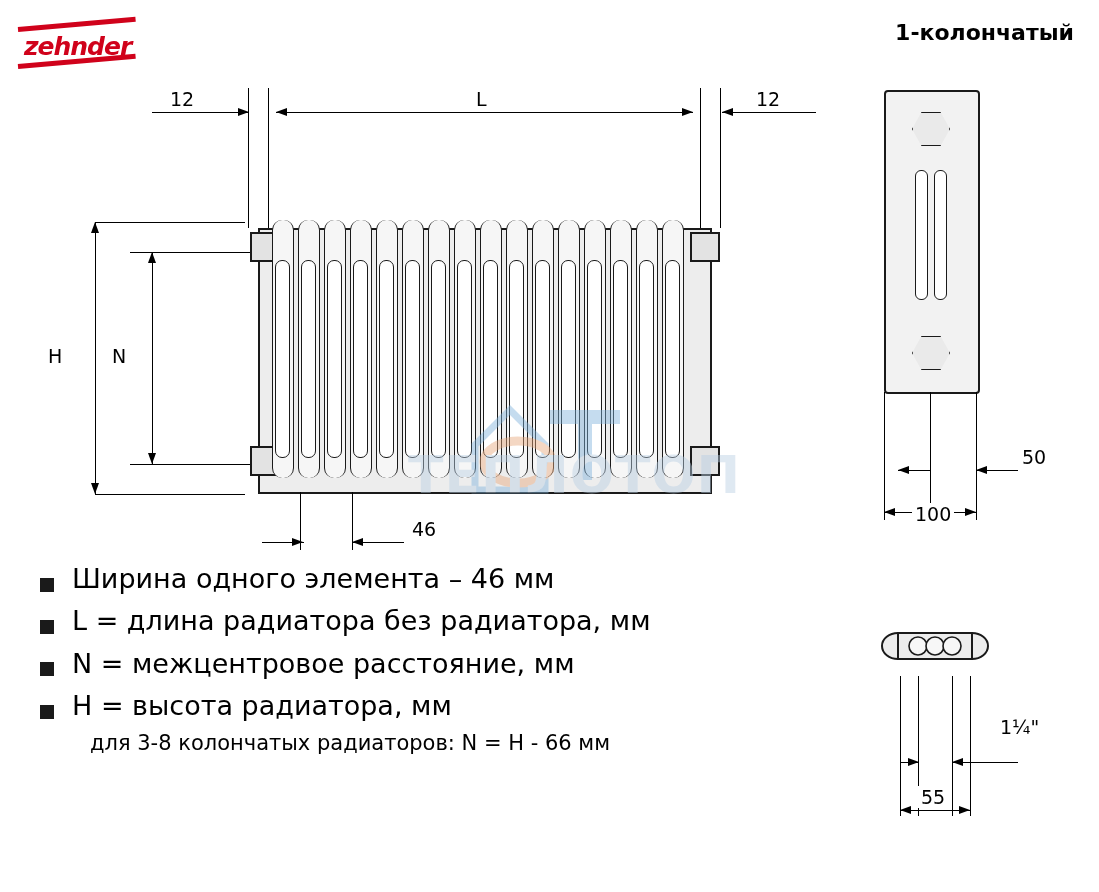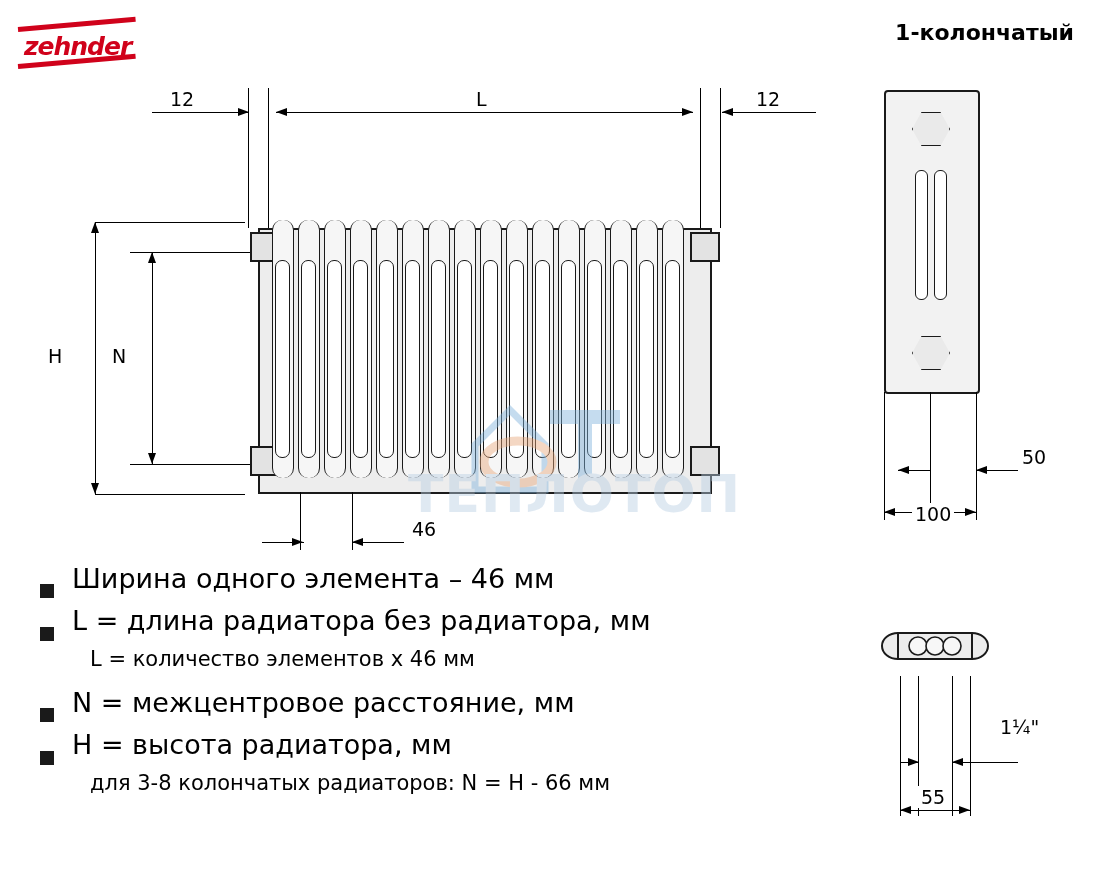--- a/index.html
+++ b/index.html
@@ -79,26 +79,26 @@
     position:absolute;width:11px;height:128px;background:#fff;border:1.5px solid #1a1a1a;border-radius:6px;
   }
   
   #top{left:880px;top:620px;width:110px;height:52px;}
   
   #wm{
     left:400px;top:370px;width:330px;height:160px;opacity:.45;
     pointer-events:none;
   }
   #wm .wmtext{
-    position:absolute;left:8px;top:94px;font-size:52px;font-weight:bold;color:#b9cfe4;
+    position:absolute;left:8px;top:75px;font-size:52px;font-weight:bold;color:#b9cfe4;
     letter-spacing:1px;font-family:"DejaVu Sans","Liberation Sans",sans-serif;
   }
   
   #legend{left:40px;top:560px;width:780px;}
-  .bullet-row{display:flex;align-items:flex-end;margin-bottom:4px;}
+  .bullet-row{display:flex;align-items:center;margin-bottom:4px;}
   .sq{width:14px;height:14px;background:#1a1a1a;margin-top:11px;margin-right:18px;flex:0 0 auto;}
   .b-main{font-size:27px;line-height:1.42;}
   .b-sub{font-size:21px;line-height:1.4;margin:0 0 10px 50px;}
 </style>
 </head>
 <body>
 
 <div class="abs" id="logo">
   <div class="logo-bar"></div>
   <div class="logo-text">zehnder</div>
@@ -254,21 +254,20 @@
 
   <div class="bullet-row">
     <div class="sq"></div>
     <div class="b-main">Ширина одного элемента – 46 мм</div>
   </div>
 
   <div class="bullet-row">
     <div class="sq"></div>
     <div class="b-main">L = длина радиатора без радиатора, мм</div>
   </div>
-  <div class="b-sub">L = количество элементов x 46 мм</div>
 
   <div class="bullet-row">
     <div class="sq"></div>
     <div class="b-main">N = межцентровое расстояние, мм</div>
   </div>
 
   <div class="bullet-row">
     <div class="sq"></div>
     <div class="b-main">H = высота радиатора, мм</div>
   </div>

